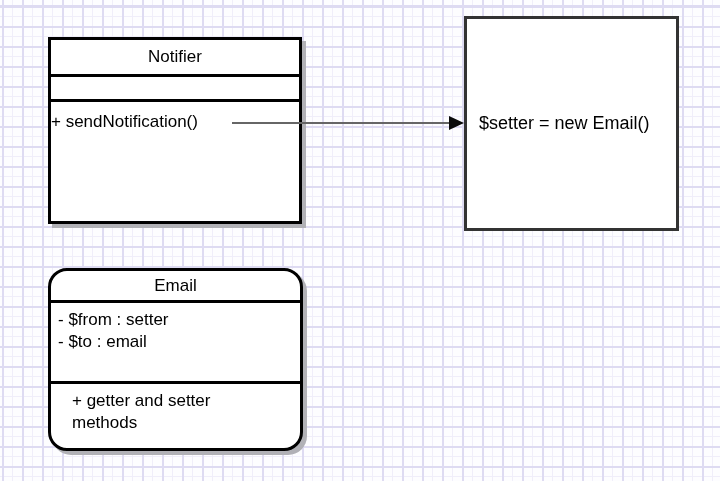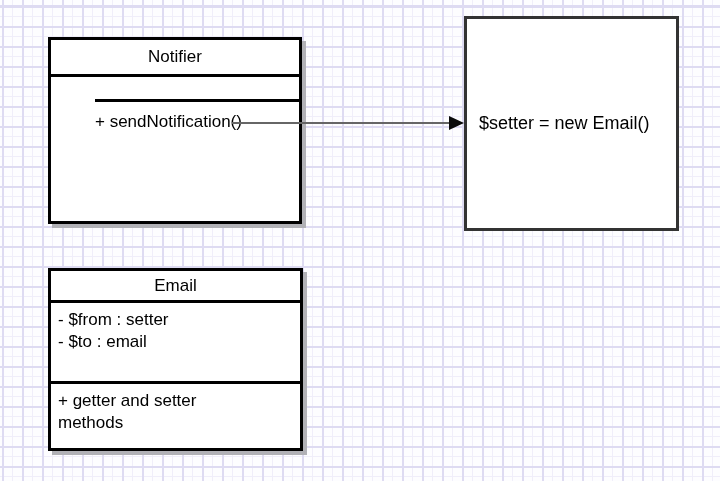--- a/index.html
+++ b/index.html
@@ -47,25 +47,25 @@
     flex:0 0 auto;
   }
   .uml-class .section{
     border-top:3px solid var(--box-border);
     flex:0 0 auto;
   }
   .uml-class .section.grow{flex:1 1 auto;}
   .notifier{left:48px;top:37px;width:254px;height:187px;}
   .notifier .title{height:34px;}
   .notifier .attrs{height:25px;}
-  .notifier .methods{padding:9px 0;margin-left:44px;}
-  .email{left:48px;top:268px;width:255px;height:183px;}
+  .notifier .methods{padding:9px 0;}
+  .email{left:48px;top:268px;width:255px;height:183px;border-radius:19px;}
   .email .title{height:29px;}
   .email .attrs{height:81px;padding:6px 7px;}
-  .email .methods{padding:6px 7px;}
+  .email .methods{padding:6px 21px;}
   .code-box{
     position:absolute;
     left:464px;top:16px;width:215px;height:215px;
     background:#ffffff;
     border:3px solid var(--code-box-border);
     display:flex;align-items:center;
     padding-left:12px;
     font-size:18px;
   }
   .attr-line,.method-line{display:block;white-space:nowrap;}

